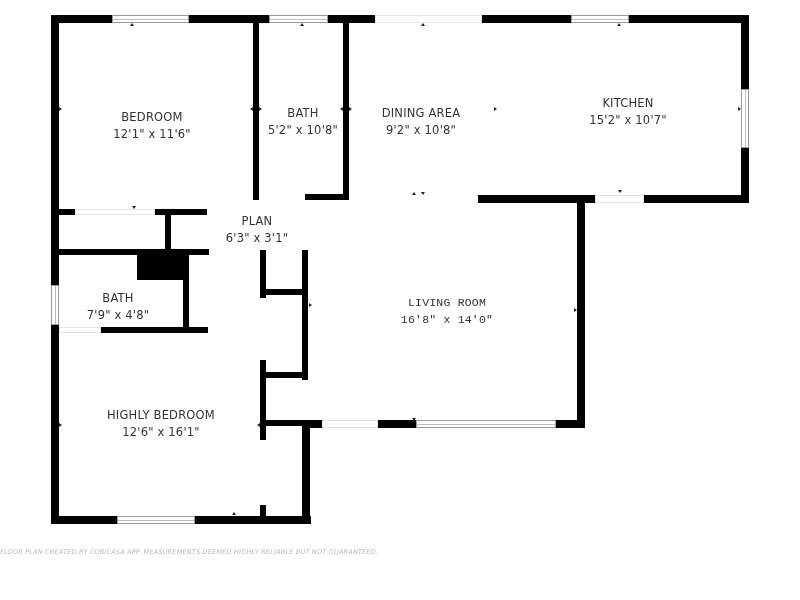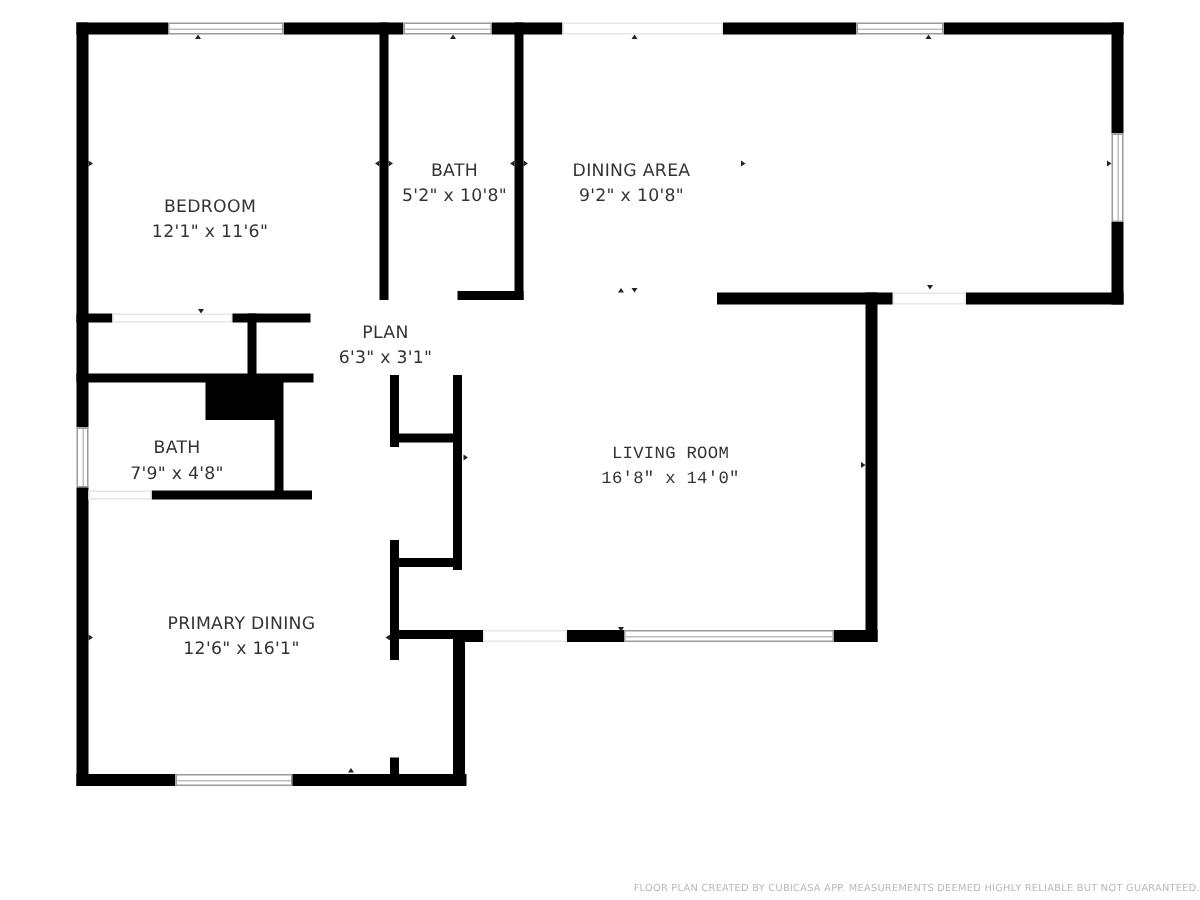--- a/index.html
+++ b/index.html
@@ -6,21 +6,21 @@
   body { width:800px; height:600px; position:relative; overflow:hidden; font-family:"DejaVu Sans", sans-serif; }
   .plan { position:absolute; left:0; top:0; width:800px; height:600px; }
   .w { position:absolute; background:#000; }
   .win { position:absolute; background:#fff; border:1px solid #9a9a9a; box-sizing:border-box; }
   .win::after { content:""; position:absolute; background:#bdbdbd; }
   .winh::after { left:0; right:0; top:50%; height:1px; }
   .winv::after { top:0; bottom:0; left:50%; width:1px; }
   .opening { position:absolute; border:1px solid #e6e6e6; box-sizing:border-box; background:#fff; }
   .label { position:absolute; text-align:center; color:#333; font-size:11.5px; line-height:17px; transform:translateX(-50%); white-space:nowrap; letter-spacing:0.2px; }
   .label .dim { display:block; }
-  .footer { position:absolute; left:0; width:800px; top:588px; text-align:right; font-size:6.5px; color:#b8b8b8; letter-spacing:0.2px; }
+  .footer { position:absolute; left:0; width:800px; top:548px; text-align:left; font-size:6.5px; color:#b8b8b8; letter-spacing:0.2px;font-style:italic; }
   .tick { position:absolute; width:0; height:0; }
   .tu { border-left:2px solid transparent; border-right:2px solid transparent; border-bottom:3px solid #222; }
   .td { border-left:2px solid transparent; border-right:2px solid transparent; border-top:3px solid #222; }
   .tl { border-top:2px solid transparent; border-bottom:2px solid transparent; border-right:3px solid #222; }
   .tr { border-top:2px solid transparent; border-bottom:2px solid transparent; border-left:3px solid #222; }
 </style>
 </head>
 <body>
 
 <div class="plan">
@@ -78,46 +78,50 @@
 
   <div class="w" style="left:260px; top:250px; width:6px; height:48px;"></div>
   <div class="w" style="left:302px; top:250px; width:6px; height:130px;"></div>
   <div class="w" style="left:260px; top:289px; width:48px; height:6px;"></div>
   <div class="w" style="left:260px; top:360px; width:6px; height:80px;"></div>
   <div class="w" style="left:260px; top:372px; width:48px; height:6px;"></div>
   <div class="w" style="left:260px; top:420px; width:62px; height:6px;"></div>
   <div class="w" style="left:302px; top:420px; width:8px; height:104px;"></div>
   <div class="w" style="left:260px; top:505px; width:6px; height:19px;"></div>
 
-  <div class="label" style="left:140px; top:109px;margin-top:20px;">
+  <div class="label" style="left:152px; top:109px;">
     <span>BEDROOM</span>
     <span class="dim">12'1" x 11'6"</span>
   </div>
   <div class="label" style="left:303px; top:105px;">
     <span>BATH</span>
     <span class="dim">5'2" x 10'8"</span>
   </div>
   <div class="label" style="left:421px; top:105px;">
     <span>DINING AREA</span>
     <span class="dim">9'2" x 10'8"</span>
+  </div>
+  <div class="label" style="left:628px; top:95px;">
+    <span>KITCHEN</span>
+    <span class="dim">15'2" x 10'7"</span>
   </div>
   <div class="label" style="left:257px; top:213px;">
     <span>PLAN</span>
     <span class="dim">6'3" x 3'1"</span>
   </div>
   <div class="label" style="left:118px; top:290px;">
     <span>BATH</span>
     <span class="dim">7'9" x 4'8"</span>
   </div>
   <div class="label" style="left:447px; top:294px;font-family:Liberation Mono, monospace;">
     <span>LIVING ROOM</span>
     <span class="dim">16'8" x 14'0"</span>
   </div>
   <div class="label" style="left:161px; top:407px;">
-    <span>PRIMARY DINING</span>
+    <span>HIGHLY BEDROOM</span>
     <span class="dim">12'6" x 16'1"</span>
   </div>
 
   <div class="tick tu" style="left:130px; top:23px;"></div>
   <div class="tick tu" style="left:300px; top:23px;"></div>
   <div class="tick tu" style="left:421px; top:23px;"></div>
   <div class="tick tu" style="left:617px; top:23px;"></div>
   <div class="tick tr" style="left:59px; top:107px;"></div>
   <div class="tick tl" style="left:250px; top:107px;"></div>
   <div class="tick tr" style="left:259px; top:107px;"></div>

